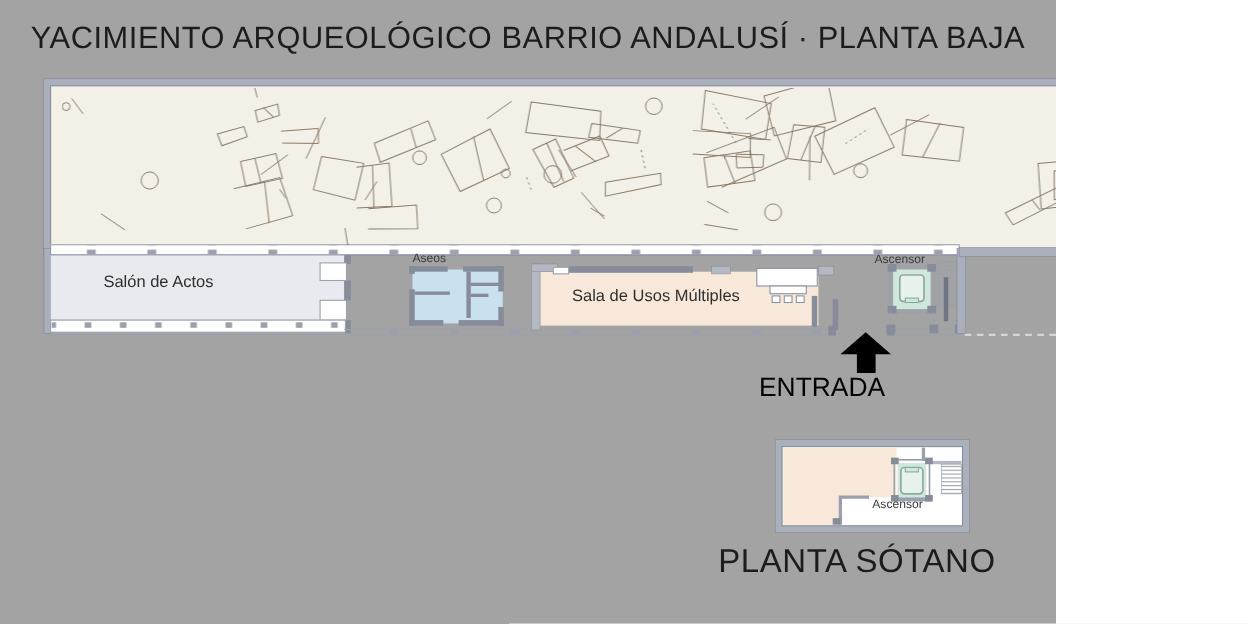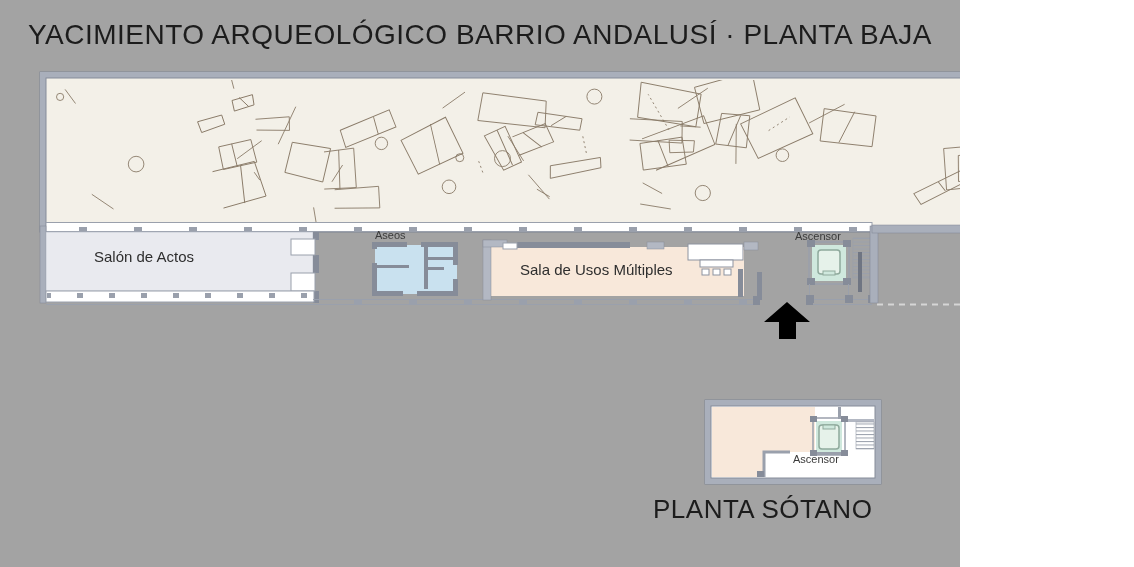--- a/index.html
+++ b/index.html
@@ -17,21 +17,21 @@
     color:#1c1c1c;white-space:nowrap;
   }
   svg.plan{position:absolute;left:0;top:0;}
   .lbl{position:absolute;text-align:left;color:#2e2e2e;white-space:nowrap;}
   .lbl-salon  {left:46px;  top:248px; width:267px; font-size:15px;padding-left:48px;}
   .lbl-aseos  {left:375px; top:229px; width:84px;  font-size:11px; color:#3a3a3a;}
   .lbl-sala   {left:491px; top:261px; width:253px; font-size:15px;margin-left:29px;}
   .lbl-asc-g  {left:795px; top:230px; width:68px;  font-size:11px; color:#3a3a3a;}
   .lbl-entrada{left:690px; top:339px; width:200px; font-size:24px; color:#000;}
   .lbl-asc-b  {left:793px; top:453px; width:72px;  font-size:11px; color:#3a3a3a;}
-  .lbl-sotano {left:653px; top:494px; width:300px; font-size:26px; color:#1c1c1c; letter-spacing:0.5px;}
+  .lbl-sotano {left:653px; top:494px; width:300px; font-size:30px; color:#1c1c1c; letter-spacing:0.5px;}
 </style>
 </head>
 <body>
 
 <div class="canvas">
 
   <h1 class="page-title">YACIMIENTO ARQUEOLÓGICO BARRIO ANDALUSÍ · PLANTA BAJA</h1>
 
   <svg class="plan" width="1134" height="567" viewBox="0 0 1134 567">
     <defs>
@@ -258,15 +258,16 @@
       <g>
         <rect x="856" y="422" width="18" height="27" fill="url(#treads)" stroke="#9aa0ac" stroke-width="0.6"></rect>
       </g>
     </g>
   </svg>
 
   <div class="lbl lbl-salon">Salón de Actos</div>
   <div class="lbl lbl-aseos">Aseos</div>
   <div class="lbl lbl-sala">Sala de Usos Múltiples</div>
   <div class="lbl lbl-asc-g">Ascensor</div>
+  <div class="lbl lbl-entrada">ENTRADA</div>
   <div class="lbl lbl-asc-b">Ascensor</div>
   <div class="lbl lbl-sotano">PLANTA SÓTANO</div>
 </div>
 
 </body></html>

